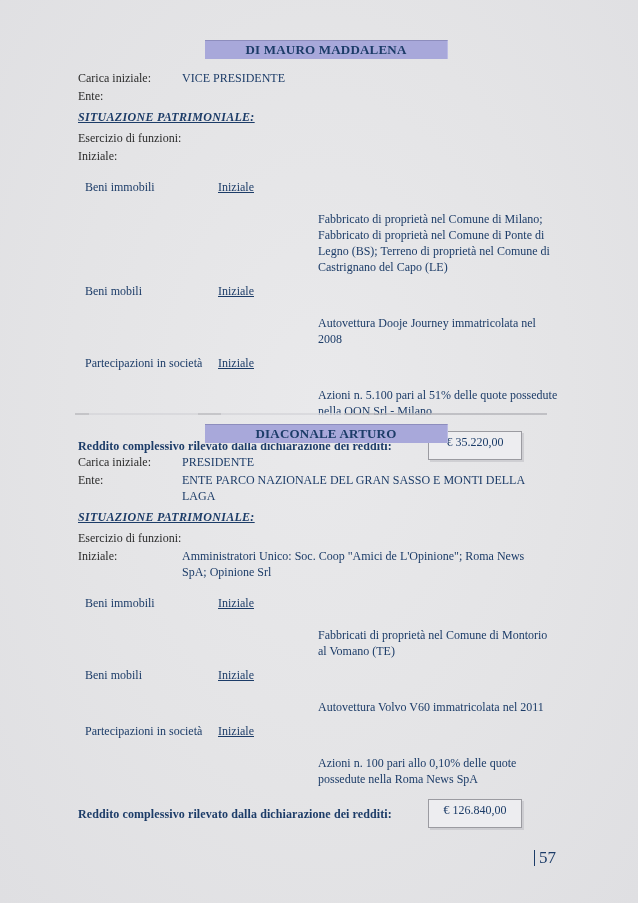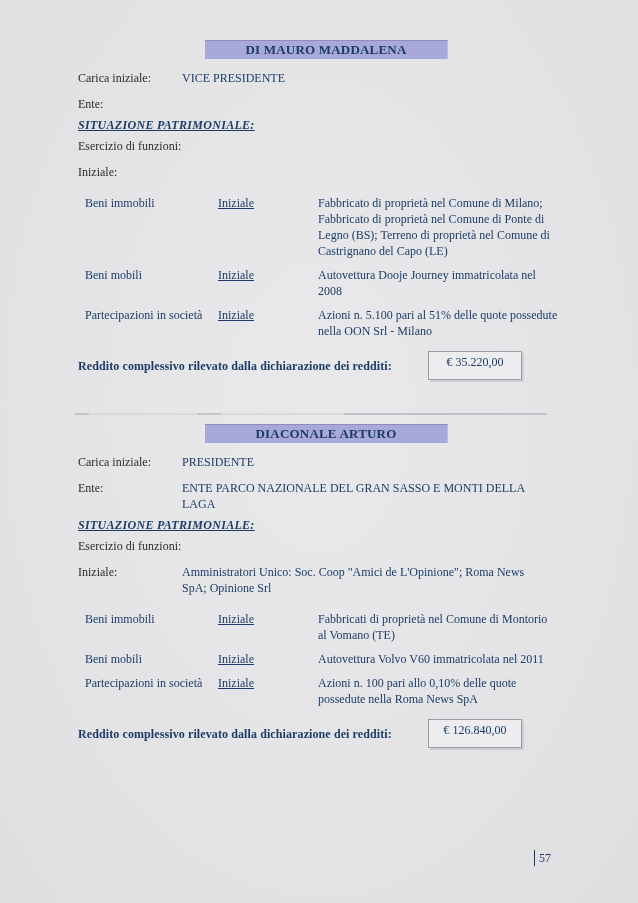--- a/index.html
+++ b/index.html
@@ -23,54 +23,54 @@
   .section-1{top:40px;}
   .section-2{top:424px;}
   .name-header{
     width:243px;height:19px;margin-left:127px;
     background:var(--header-bg);
     border-top:1px solid #8d8dbd;border-right:1px solid #bcbce4;
     text-align:center;line-height:18px;
     font-weight:bold;font-size:13px;color:var(--navy);
     letter-spacing:.2px;
   }
-  .field-row{display:flex;margin-top:10px;line-height:16px;}
+  .field-row{display:flex;margin-top:2px;line-height:16px;}
   .field-row.first{margin-top:11px;justify-content:flex-end;}
   .field-label{width:104px;flex:0 0 104px;color:var(--ink);}
   .field-value{flex:1;color:var(--navy);}
   .situazione{
     margin-top:6px;line-height:15px;
     font-weight:bold;font-style:italic;text-decoration:underline;
     color:var(--navy);letter-spacing:.3px;
   }
   .esercizio{margin-top:5px;line-height:16px;color:var(--ink);}
   .asset-row{display:flex;margin-top:8px;line-height:16px;color:var(--navy);margin-left:7px;}
   .asset-row.first{margin-top:15px;}
   .asset-label{width:133px;flex:0 0 133px;}
   .asset-period{width:100px;flex:0 0 100px;text-decoration:underline;}
-  .asset-value{width:240px;flex:0 0 240px;}
+  .asset-value{width:240px;flex:0 0 240px;margin-top:32px;}
   .reddito-row{display:flex;align-items:center;margin-top:12px;gap:24px;}
   .reddito-label{font-weight:bold;color:var(--navy);line-height:16px;letter-spacing:.1px;}
   .reddito-box{
     margin-left:12px;width:94px;height:29px;flex:0 0 94px;
     background:#ededf0;border:1px solid #9b9ba1;
     box-shadow:2px 2px 0 rgba(180,180,186,.45);
     text-align:center;line-height:21px;color:var(--navy);
   }
   .divider{
     position:absolute;left:75px;top:413px;width:472px;height:2px;
     background:linear-gradient(to right,
       #bcbcc0 0 14px, #d6d6da 14px 26%,
       #bdbdc1 26% 31%, #d6d6da 31% 57%,
       #b7b7bc 57% 100%);
     opacity:.8;
   }
   .page-number{
     position:absolute;left:534px;top:850px;
-    color:var(--navy);font-size:12px;line-height:16px;
+    color:var(--navy);font-size:17px;line-height:16px;
     border-left:1.5px solid var(--navy);padding-left:4px;
   }
 </style>
 </head>
 <body>
 
 <div class="page">
 
   <div class="section section-1">
     <div class="name-header">

